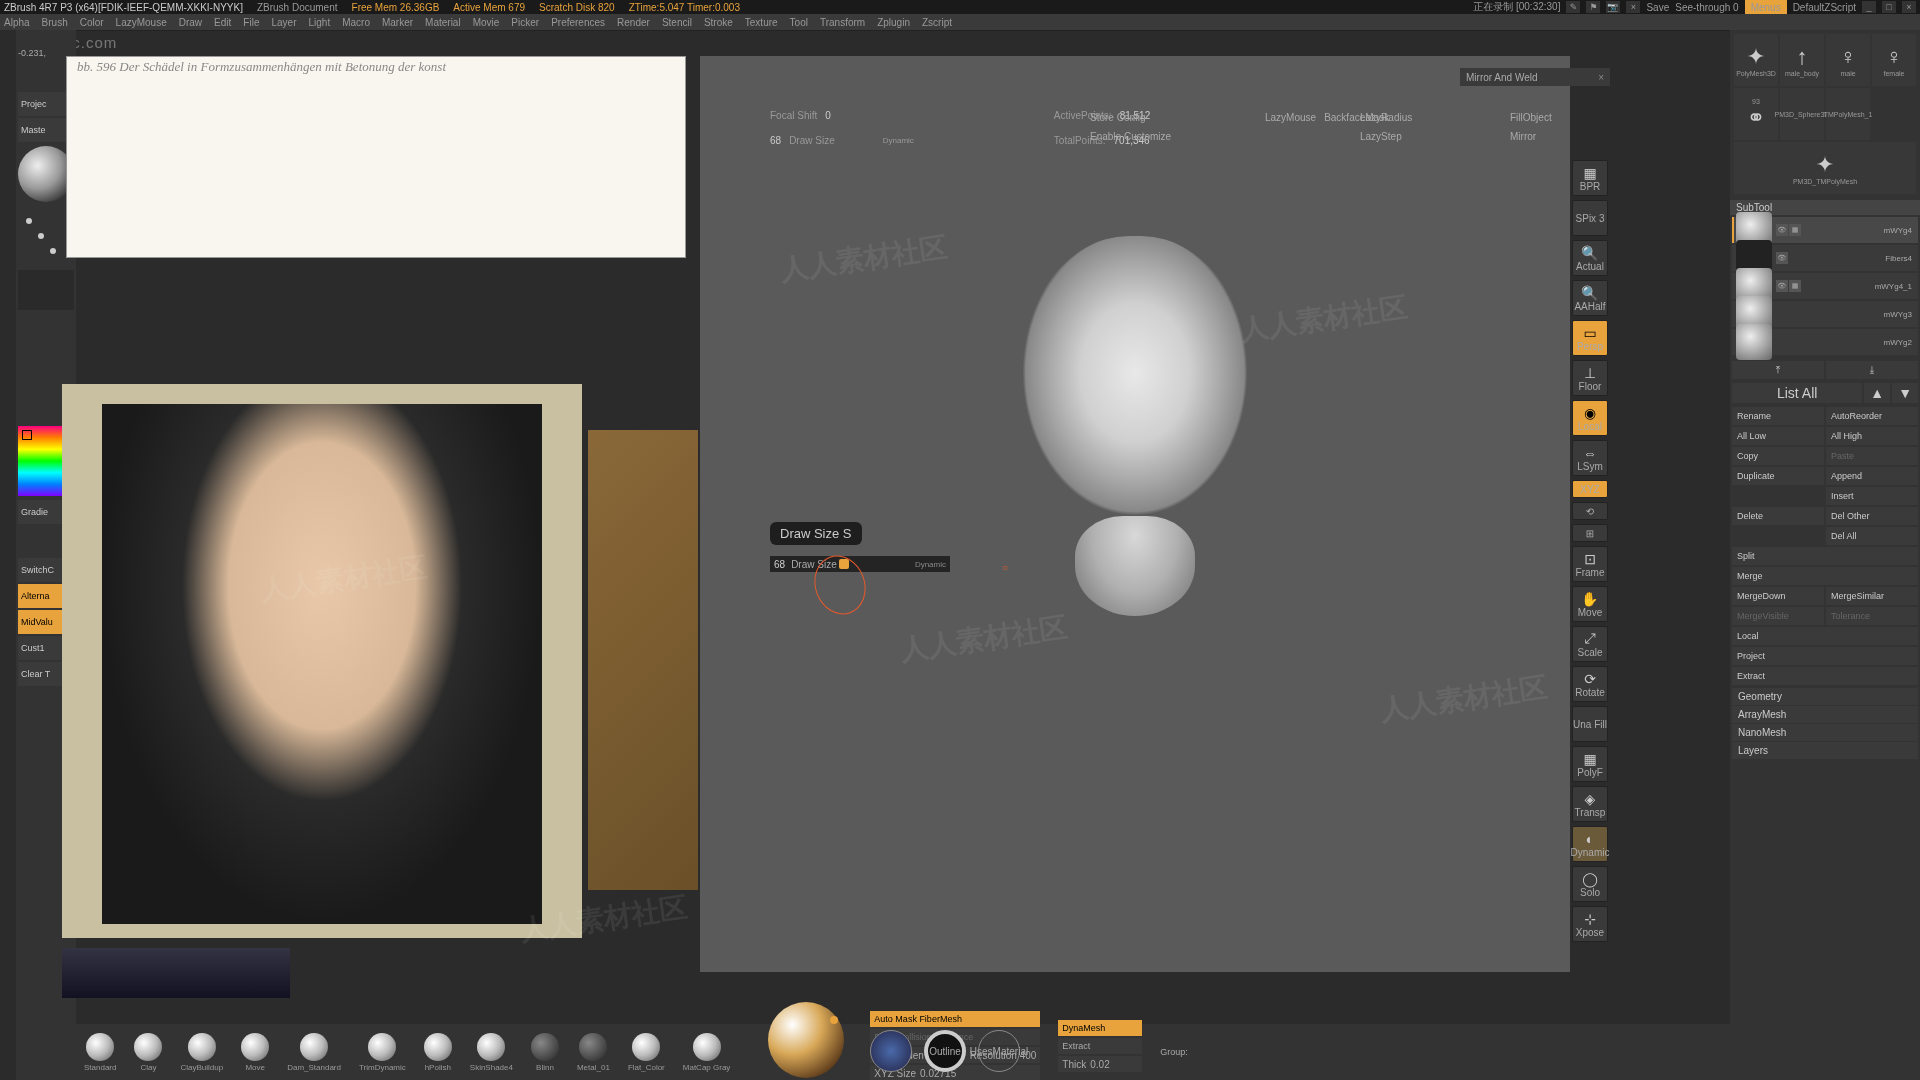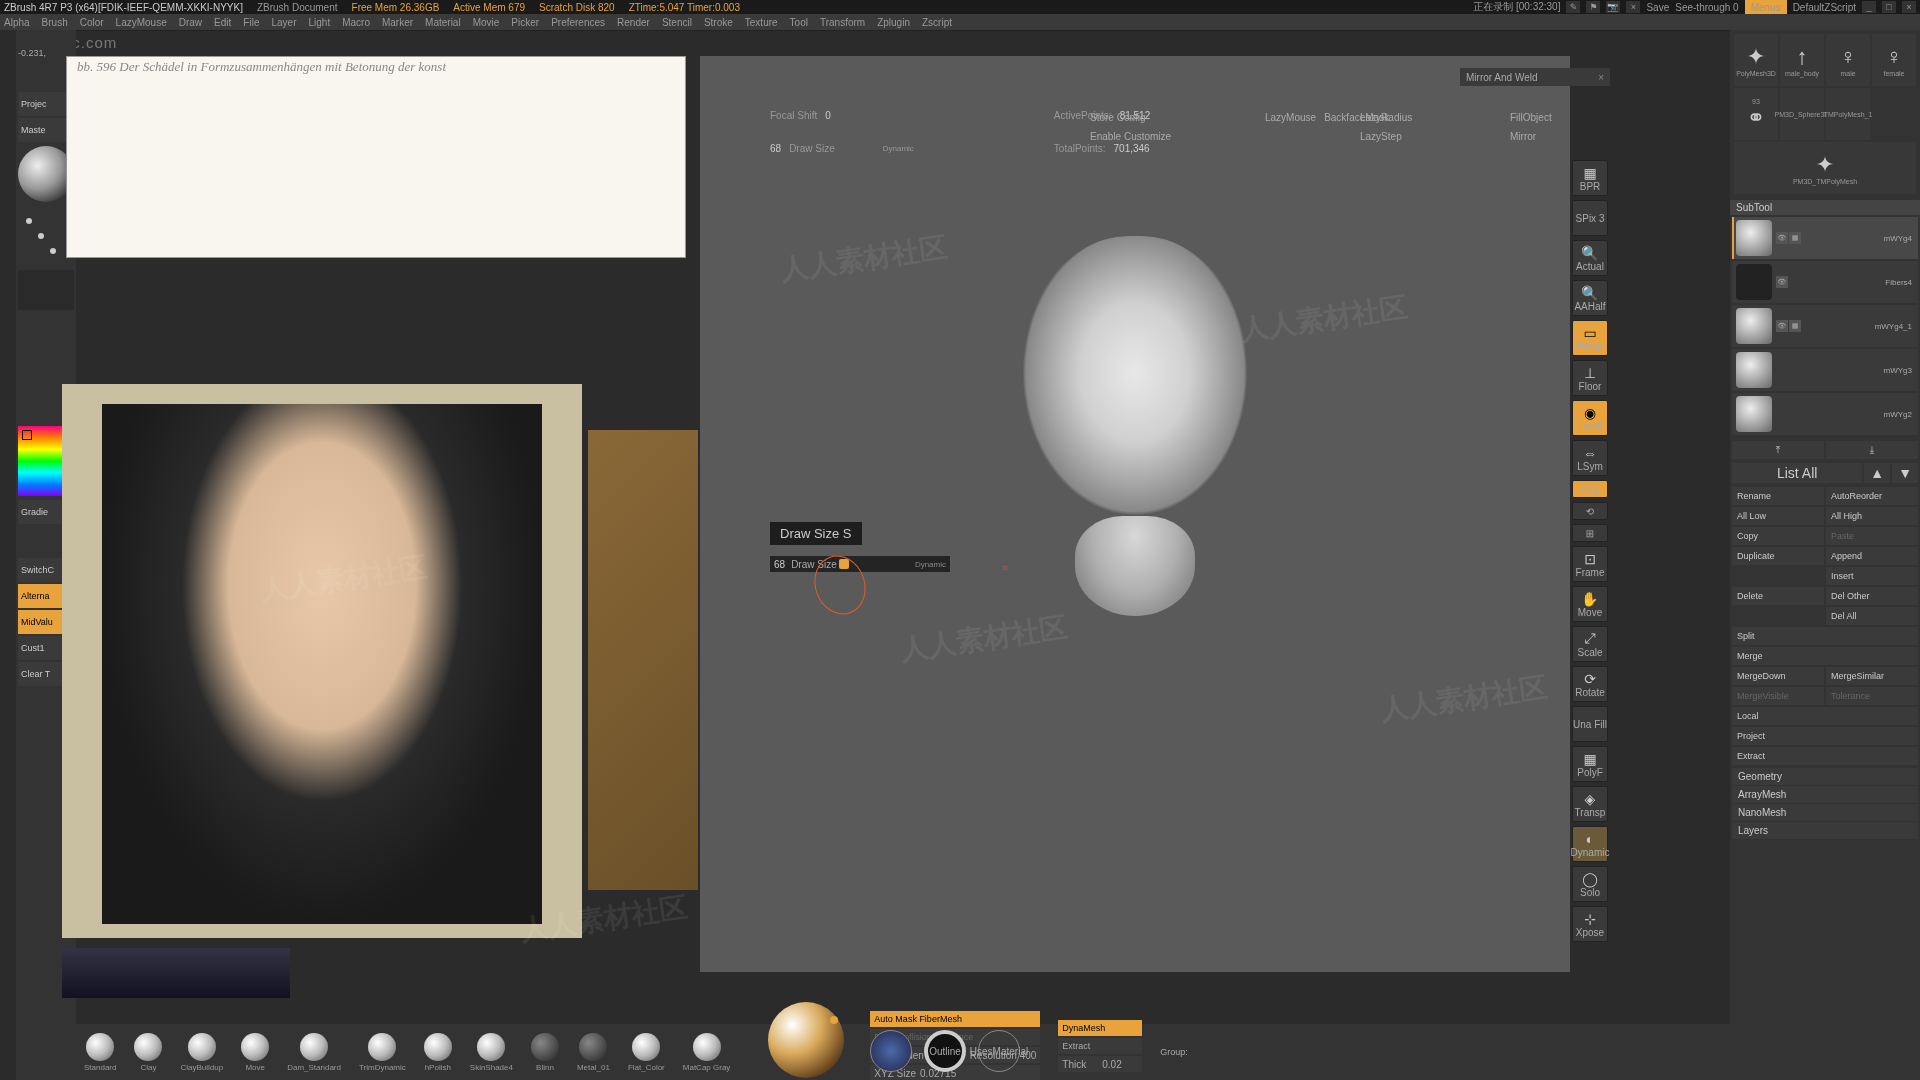--- a/index.html
+++ b/index.html
@@ -31,48 +31,48 @@
 .refimg-main{position:absolute;left:62px;top:384px;width:520px;height:554px;background:#c8c0a0}
 .portrait{position:absolute;left:40px;top:20px;width:440px;height:520px;background:radial-gradient(ellipse at 50% 35%,#e8c8a8 0%,#d8b898 30%,#2a2a2a 45%,#1a1a1a 70%)}
 .refimg-side{position:absolute;left:588px;top:430px;width:110px;height:460px;background:linear-gradient(135deg,#8a6838,#6a5028)}
 .refimg-bottom{position:absolute;left:62px;top:948px;width:228px;height:50px;background:linear-gradient(180deg,#334,#112)}
 .viewport{position:absolute;left:700px;top:56px;right:350px;bottom:108px;background:#5a5a5a}
 .head3d{position:absolute;left:50%;top:180px;transform:translateX(-50%);width:260px;height:360px}
 .head-shape{width:100%;height:100%;background:radial-gradient(ellipse 60% 55% at 50% 38%,#e8e8e8 0%,#d0d0d0 35%,#a8a8a8 55%,#888 70%,transparent 72%);border-radius:50% 50% 45% 45%/55% 55% 50% 50%;position:relative}
 .head-shape::after{content:"";position:absolute;bottom:-20px;left:50%;transform:translateX(-50%);width:120px;height:100px;background:radial-gradient(ellipse at 50% 20%,#d8d8d8,#b0b0b0 50%,#888 80%);border-radius:40% 40% 50% 50%}
 .brush-cursor{position:absolute;left:815px;top:555px;width:50px;height:60px;border:1px solid #e85a2a;border-radius:50%;transform:rotate(-20deg)}
 .brush-cross{position:absolute;left:1002px;top:562px;color:#e85a2a;font-size:10px}
-.drawsize-tip{position:absolute;left:770px;top:522px;background:rgba(20,20,20,0.85);padding:4px 10px;color:#ccc;font-size:13px;border-radius:0}
+.drawsize-tip{position:absolute;left:770px;top:522px;background:rgba(20,20,20,0.85);padding:4px 10px;color:#ccc;font-size:13px;border-radius:6px}
 .drawsize-slider{position:absolute;left:770px;top:556px;width:180px;height:16px;background:rgba(30,30,30,0.9);display:flex;align-items:center;padding:0 4px;font-size:9px;color:#aaa}
 .drawsize-slider .val{color:#ccc;margin-right:6px}
 .drawsize-slider .knob{width:10px;height:10px;background:#e8a33c;border-radius:2px;margin:0 2px}
 .drawsize-slider .dyn{margin-left:auto;color:#888;font-size:8px}
 .topsliders{position:absolute;left:770px;top:110px;display:flex;gap:140px;font-size:10px;color:#aaa}
-.topsliders .grp{display:flex;flex-direction:column;gap:22px}
+.topsliders .grp{display:flex;flex-direction:column;gap:14px}
 .topsliders .row{display:flex;gap:8px;align-items:center}
 .topsliders .lbl{color:#999}
 .topsliders .v{color:#ccc}
 .topsliders2{position:absolute;left:1090px;top:112px;font-size:10px;color:#aaa;display:flex;flex-direction:column;gap:8px}
 .topsliders3{position:absolute;left:1265px;top:112px;font-size:10px;color:#aaa;display:flex;gap:8px}
 .topsliders4{position:absolute;left:1510px;top:112px;font-size:10px;color:#aaa;display:flex;flex-direction:column;gap:8px}
 .mirrorweld{position:absolute;left:1460px;top:68px;width:150px;height:18px;background:#3a3a3a;color:#ccc;font-size:10px;display:flex;align-items:center;padding:0 6px}
 .mirrorweld .x{margin-left:auto;color:#888}
 .rightdock{position:absolute;right:310px;top:160px;width:38px;display:flex;flex-direction:column;gap:4px}
 .dock-btn{width:36px;height:36px;background:#3a3a3a;border:1px solid #222;display:flex;flex-direction:column;align-items:center;justify-content:center;font-size:7px;color:#999;border-radius:2px}
 .dock-btn.active{background:#e8a33c;color:#000}
 .dock-btn .ico{font-size:14px;color:#ccc}
 .dock-btn.active .ico{color:#000}
 .farright{position:absolute;right:0;top:30px;width:190px;bottom:0;background:#333;overflow:hidden}
 .toolrow{display:flex;flex-wrap:wrap;padding:4px;gap:2px}
 .toolthumb{width:44px;height:52px;display:flex;flex-direction:column;align-items:center;justify-content:center;background:#383838}
 .toolthumb .star{color:#ccc;font-size:22px}
 .toolthumb .tl{font-size:7px;color:#999;text-align:center;line-height:1}
 .section-hdr{background:#444;padding:2px 6px;color:#ccc;font-size:10px;margin-top:2px}
 .subtool-list{padding:2px}
-.subtool-item{height:42px;background:#3a3a3a;margin-bottom:2px;display:flex;align-items:center;padding:2px;gap:4px;border-left:2px solid transparent}
+.subtool-item{height:26px;background:#3a3a3a;margin-bottom:2px;display:flex;align-items:center;padding:2px;gap:4px;border-left:2px solid transparent}
 .subtool-item.sel{border-left:2px solid #e8a33c;background:#484848}
 .subtool-item .thumb{width:36px;height:36px;background:radial-gradient(circle at 40% 35%,#eee,#aaa 50%,#666);border-radius:4px}
 .subtool-item .nm{font-size:8px;color:#aaa;flex:1;text-align:right;padding-right:4px}
 .subtool-item .icons{display:flex;gap:1px}
 .subtool-item .ic{width:12px;height:12px;background:#555;font-size:7px;display:flex;align-items:center;justify-content:center}
 .st-arrows{display:flex;gap:2px;padding:2px}
 .st-arrows .ab{flex:1;height:18px;background:#3a3a3a;display:flex;align-items:center;justify-content:center;color:#ccc;font-size:10px}
 .listall-row{display:flex;gap:2px;padding:2px}
 .listall-row .la{height:20px;background:#3a3a3a;display:flex;align-items:center;justify-content:center;color:#ccc;font-size:14px;padding:0 6px}
 .btngrid{display:flex;flex-wrap:wrap;gap:2px;padding:2px}
@@ -498,21 +498,21 @@
     <div class="r">
         <span>XYZ Size</span> 
         <span style="margin-left:4px">0.02715</span>
       </div>
   </div>
   <div class="dynamesh-side">
     <div class="r o">DynaMesh</div>
     <div class="r">Extract</div>
     <div class="r">
         <span>Thick</span> 
-        <span style="margin-left:16px">0.02</span>
+        <span style="margin-left:4px">0.02</span>
       </div>
   </div>
   <div style="font-size:9px;color:#aaa">Group:</div>
 </div>
 
 <div class="centercircles">
   <div class="cc" style="background:radial-gradient(circle,#4a6aaa,#224)"></div>
   <div class="cc" style="background:#111;border:4px solid #ccc">
       <span>Outline</span>
     </div>

